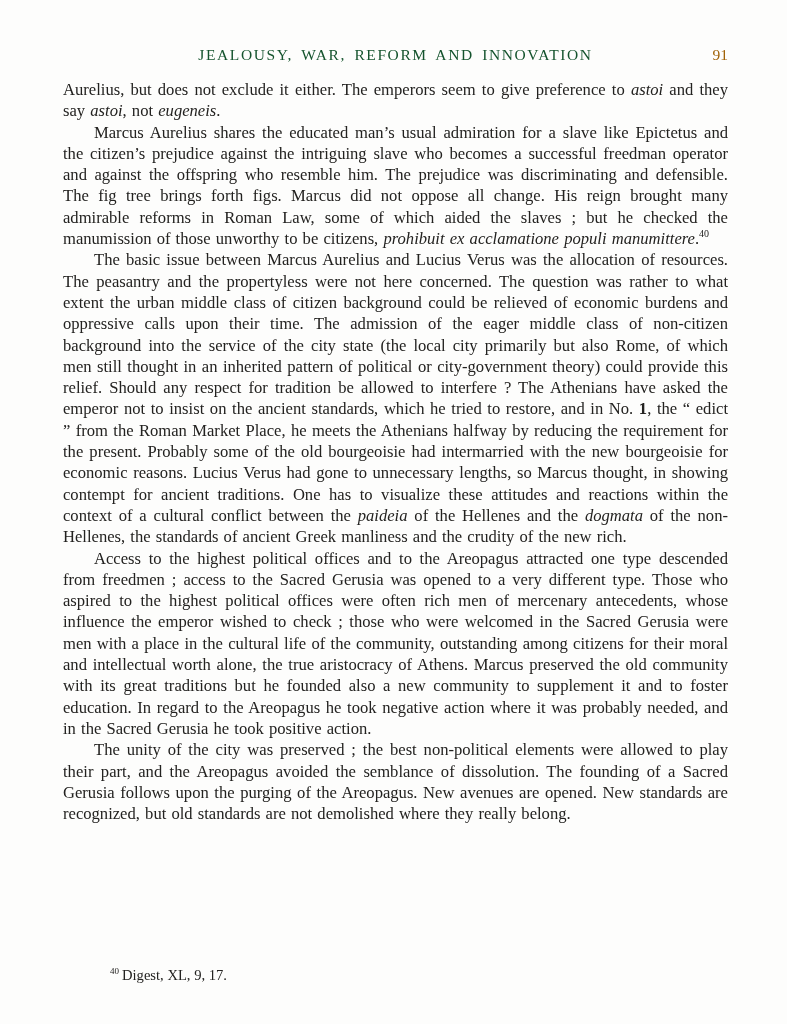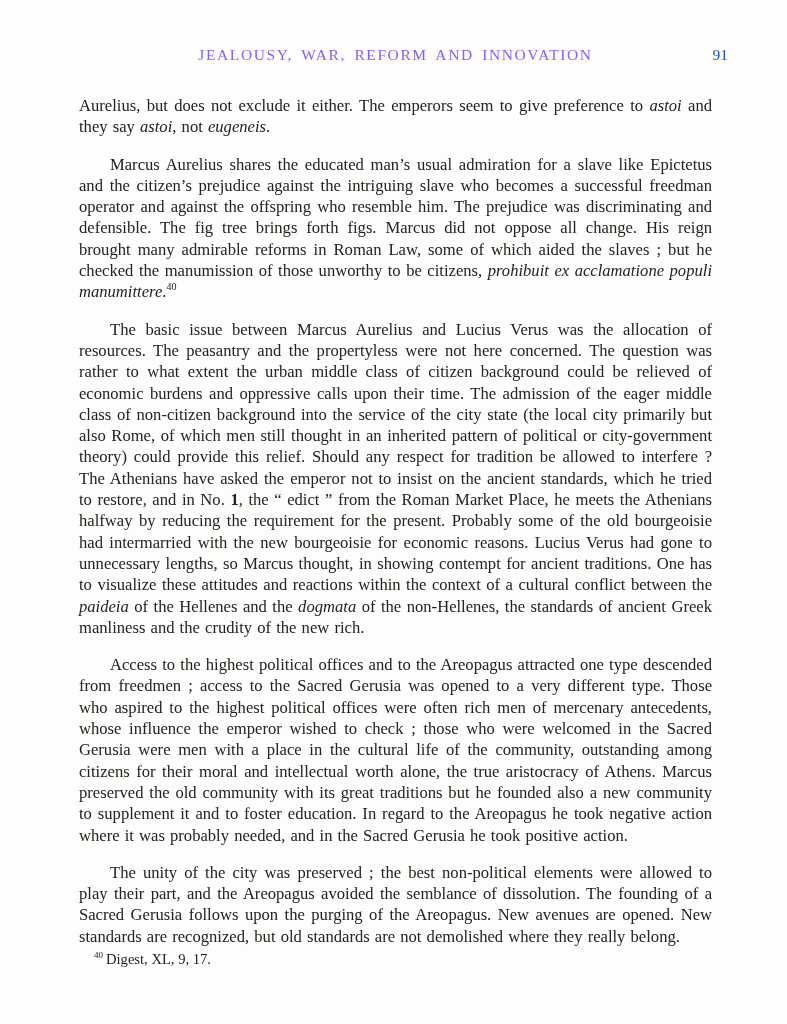--- a/index.html
+++ b/index.html
@@ -25,42 +25,42 @@
     height: 20px;
   }
   .header-title {
     position: absolute;
     left: 0;
     right: 0;
     text-align: center;
     font-size: 15.5px;
     letter-spacing: 1.6px;
     word-spacing: 3px;
-    color: #8b5cf6;
+    color: #14532d;
     white-space: nowrap;
   }
   .page-number {
     position: absolute;
     right: 0;
     top: 0;
     font-size: 15.5px;
-    color: #1d4ed8;
+    color: #a16207;
   }
   .body-text {
     position: absolute;
     top: 79px;
     left: 63px;
     width: 665px;
     font-size: 16.6px;
     line-height: 21.3px;
     text-align: justify;
     word-spacing: 1px;
   }
   .body-text p.para {
-    margin: 16px;
+    margin: 0;
     padding: 0;
   }
   .body-text p.para.indent {
     text-indent: 31px;
     font-family: Liberation Serif, serif;
   }
   .it { font-style: italic; }
   .bd { font-weight: bold; }
   sup {
     font-size: 10px;
@@ -68,21 +68,21 @@
     vertical-align: super;
   }
   .footnote {
     position: absolute;
     top: 950px;
     left: 63px;
     width: 665px;
     font-size: 14.6px;
     line-height: 19px;
     text-indent: 31px;
-    margin: 0;
+    margin: 16px;
   }
   .footnote sup {
     font-size: 9px;
     margin-right: 3px;
   }
 </style>
 </head>
 <body>
 
 <div class="page">

